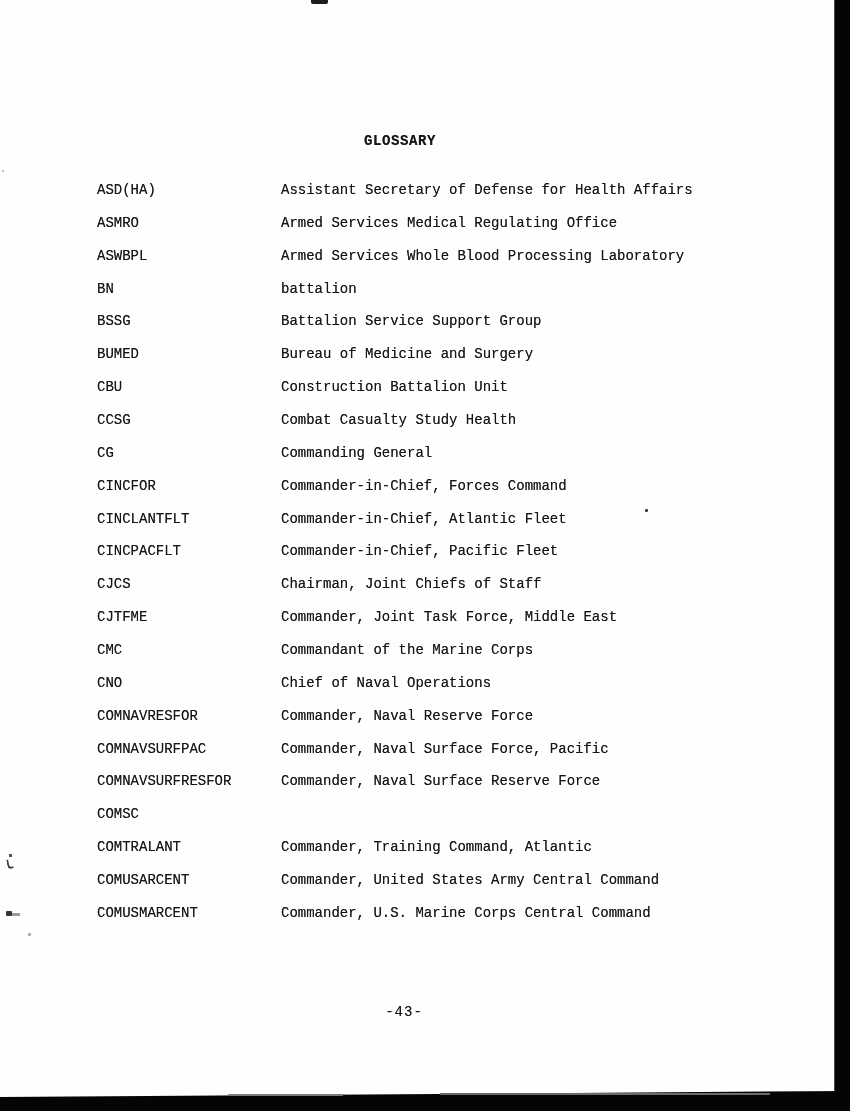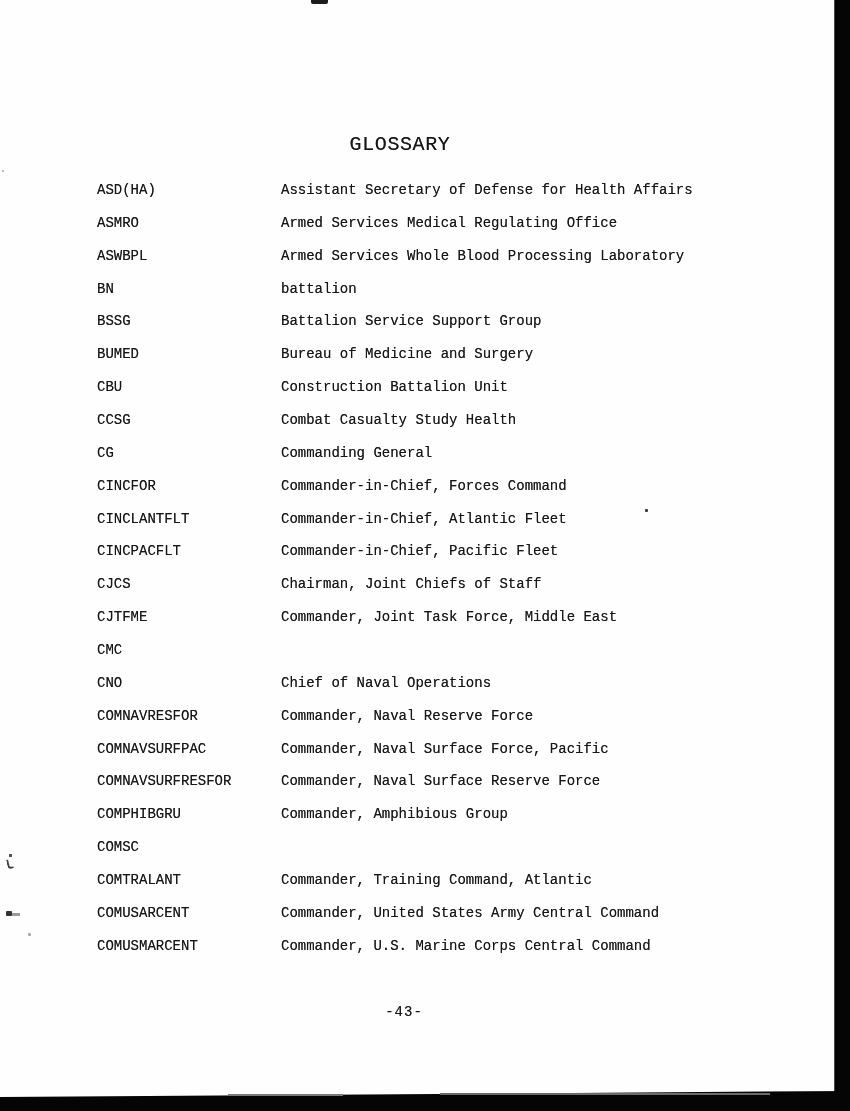--- a/index.html
+++ b/index.html
@@ -20,22 +20,22 @@
   .ink {
     color: #161616;
     text-shadow: 0 0 0.6px rgba(20,20,20,0.65);
   }
   .doc-title {
     position: absolute;
     left: 0;
     top: 133px;
     width: 800px;
     text-align: center;
-    font-size: 20px;
-    font-weight: normal;
+    font-size: 14px;
+    font-weight: bold;
     letter-spacing: 0.6px;
   }
   .glossary {
     position: absolute;
     left: 97px;
     top: 183px;
     width: 640px;
   }
   .entry {
     display: flex;
@@ -178,40 +178,37 @@
       <div class="entry">
         <span class="term ink">CJCS</span>
         <span class="definition ink">Chairman, Joint Chiefs of Staff</span>
       </div>
       <div class="entry">
         <span class="term ink">CJTFME</span>
         <span class="definition ink">Commander, Joint Task Force, Middle East</span>
       </div>
       <div class="entry">
         <span class="term ink">CMC</span>
+        <span class="definition ink">Commandant of the Marine Corps</span>
       </div>
       <div class="entry">
         <span class="term ink">CNO</span>
         <span class="definition ink">Chief of Naval Operations</span>
       </div>
       <div class="entry">
         <span class="term ink">COMNAVRESFOR</span>
         <span class="definition ink">Commander, Naval Reserve Force</span>
       </div>
       <div class="entry">
         <span class="term ink">COMNAVSURFPAC</span>
         <span class="definition ink">Commander, Naval Surface Force, Pacific</span>
       </div>
       <div class="entry">
         <span class="term ink">COMNAVSURFRESFOR</span>
         <span class="definition ink">Commander, Naval Surface Reserve Force</span>
-      </div>
-      <div class="entry">
-        <span class="term ink">COMPHIBGRU</span>
-        <span class="definition ink">Commander, Amphibious Group</span>
       </div>
       <div class="entry">
         <span class="term ink">COMSC</span>
       </div>
       <div class="entry">
         <span class="term ink">COMTRALANT</span>
         <span class="definition ink">Commander, Training Command, Atlantic</span>
       </div>
       <div class="entry">
         <span class="term ink">COMUSARCENT</span>

